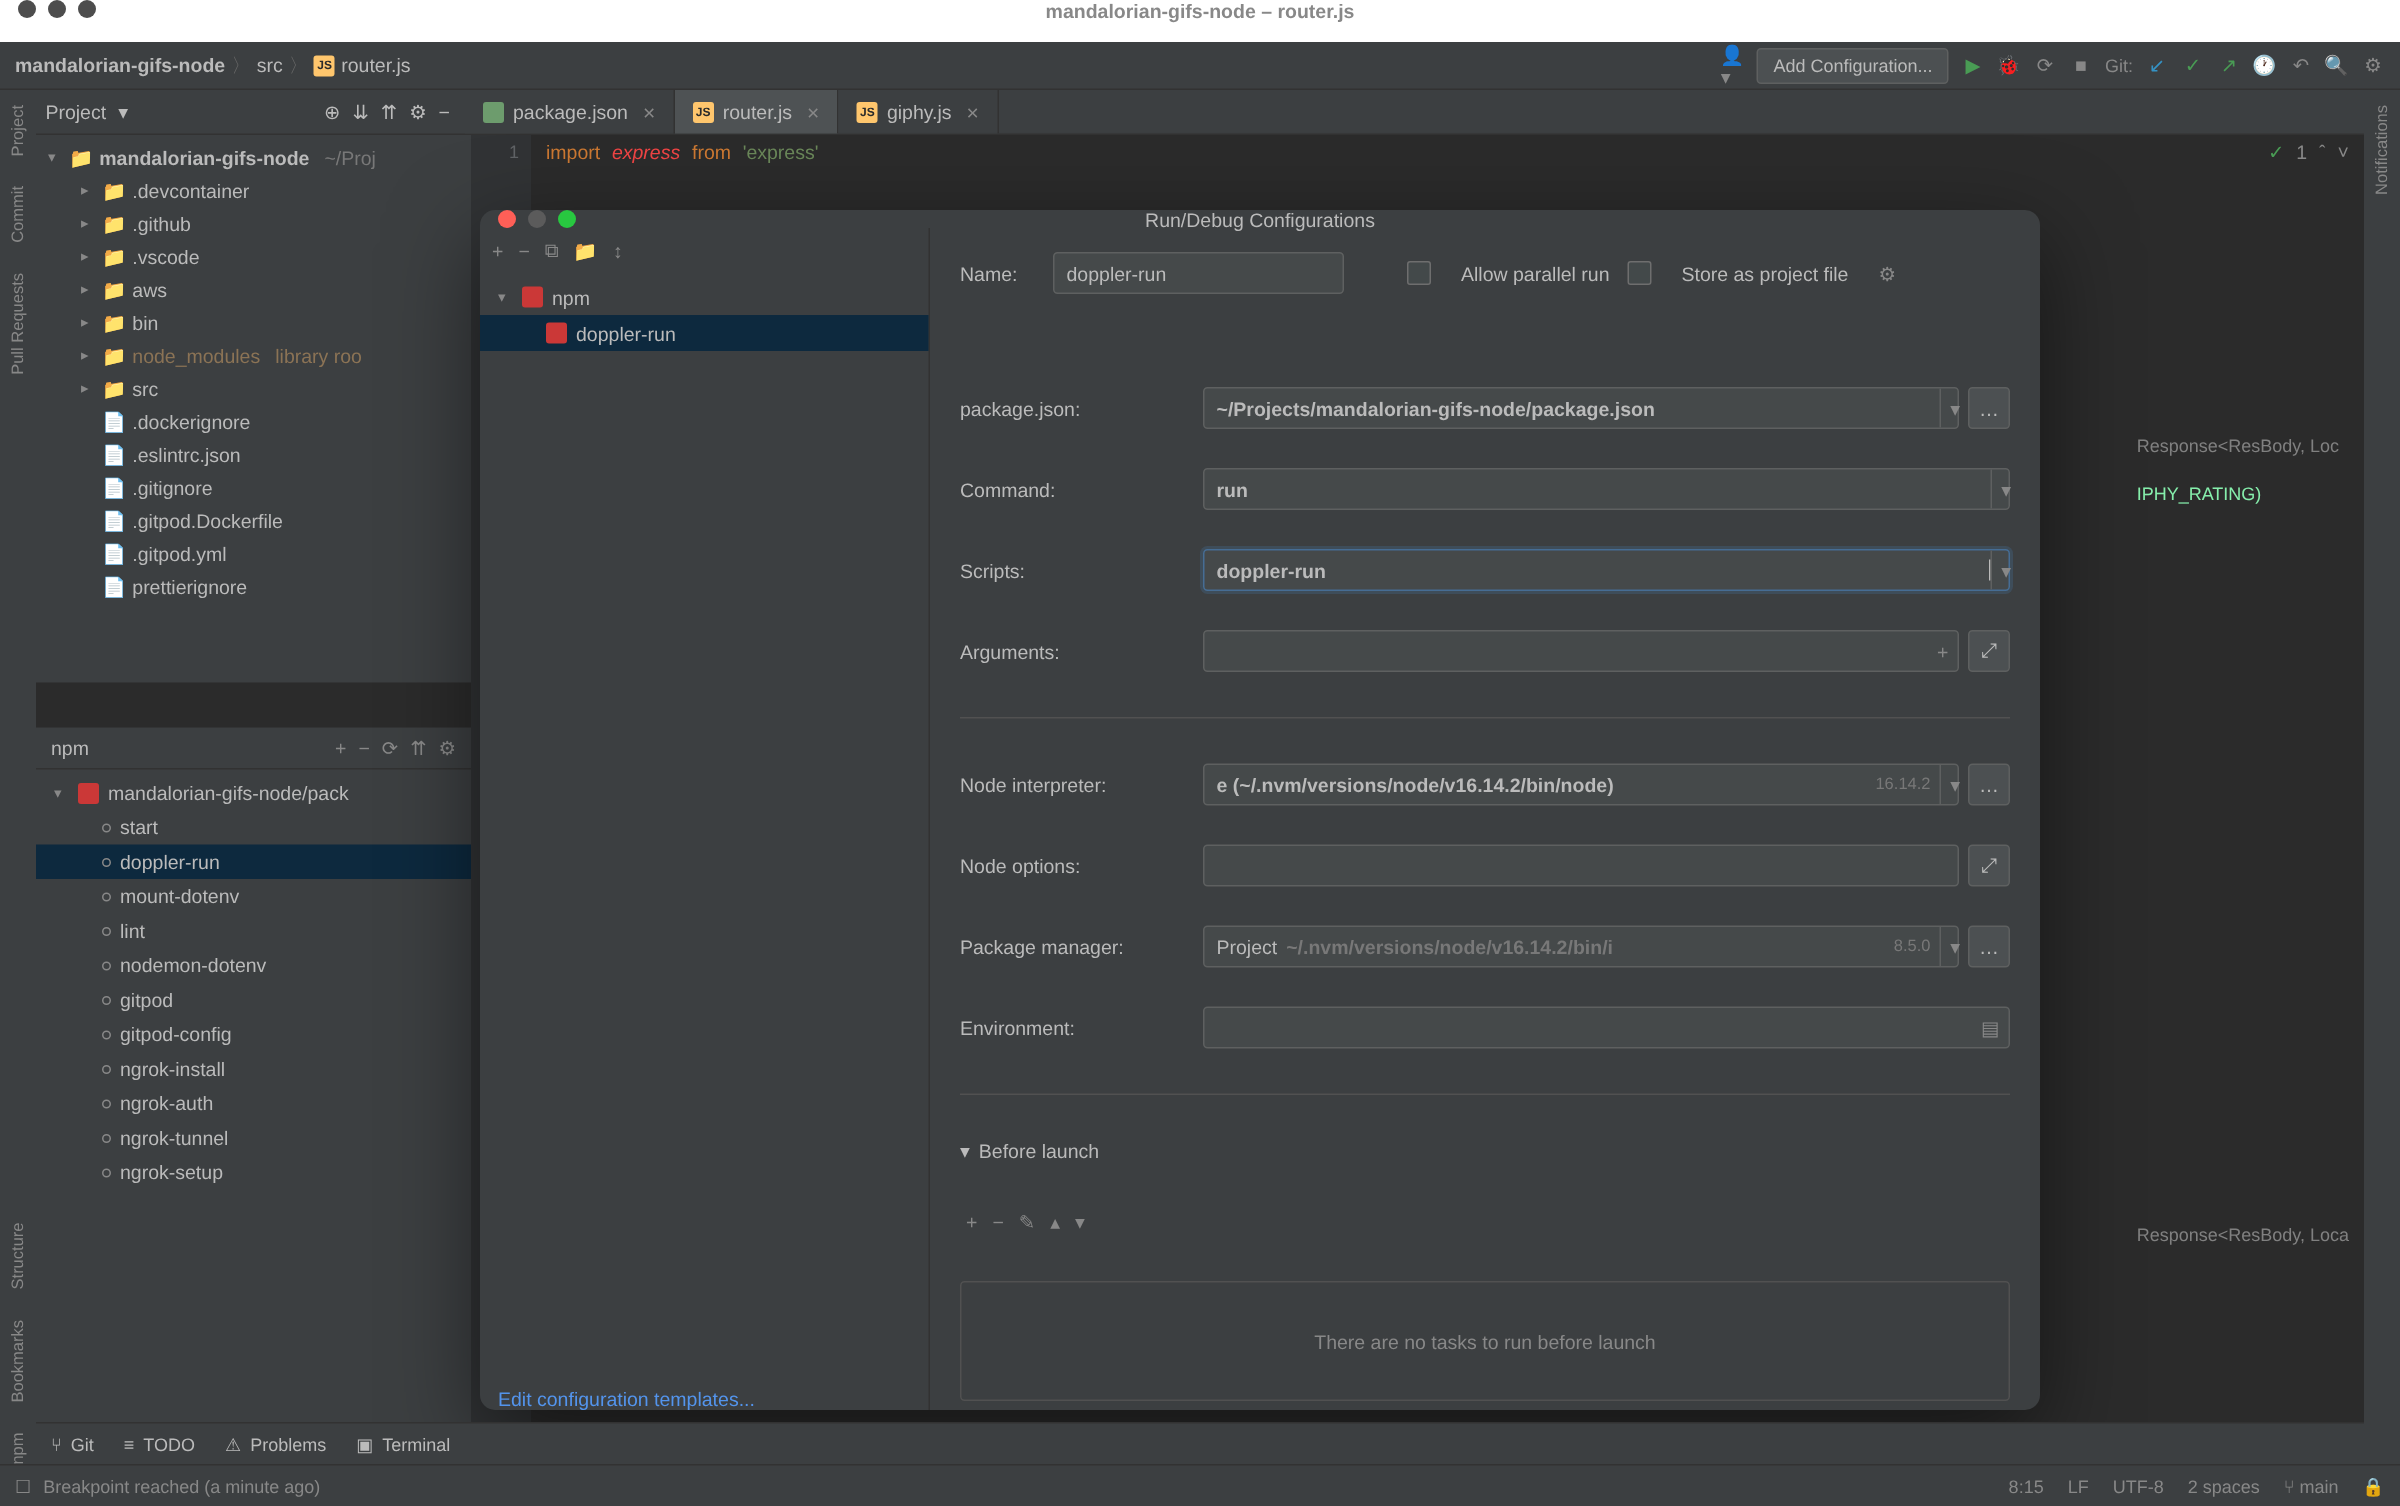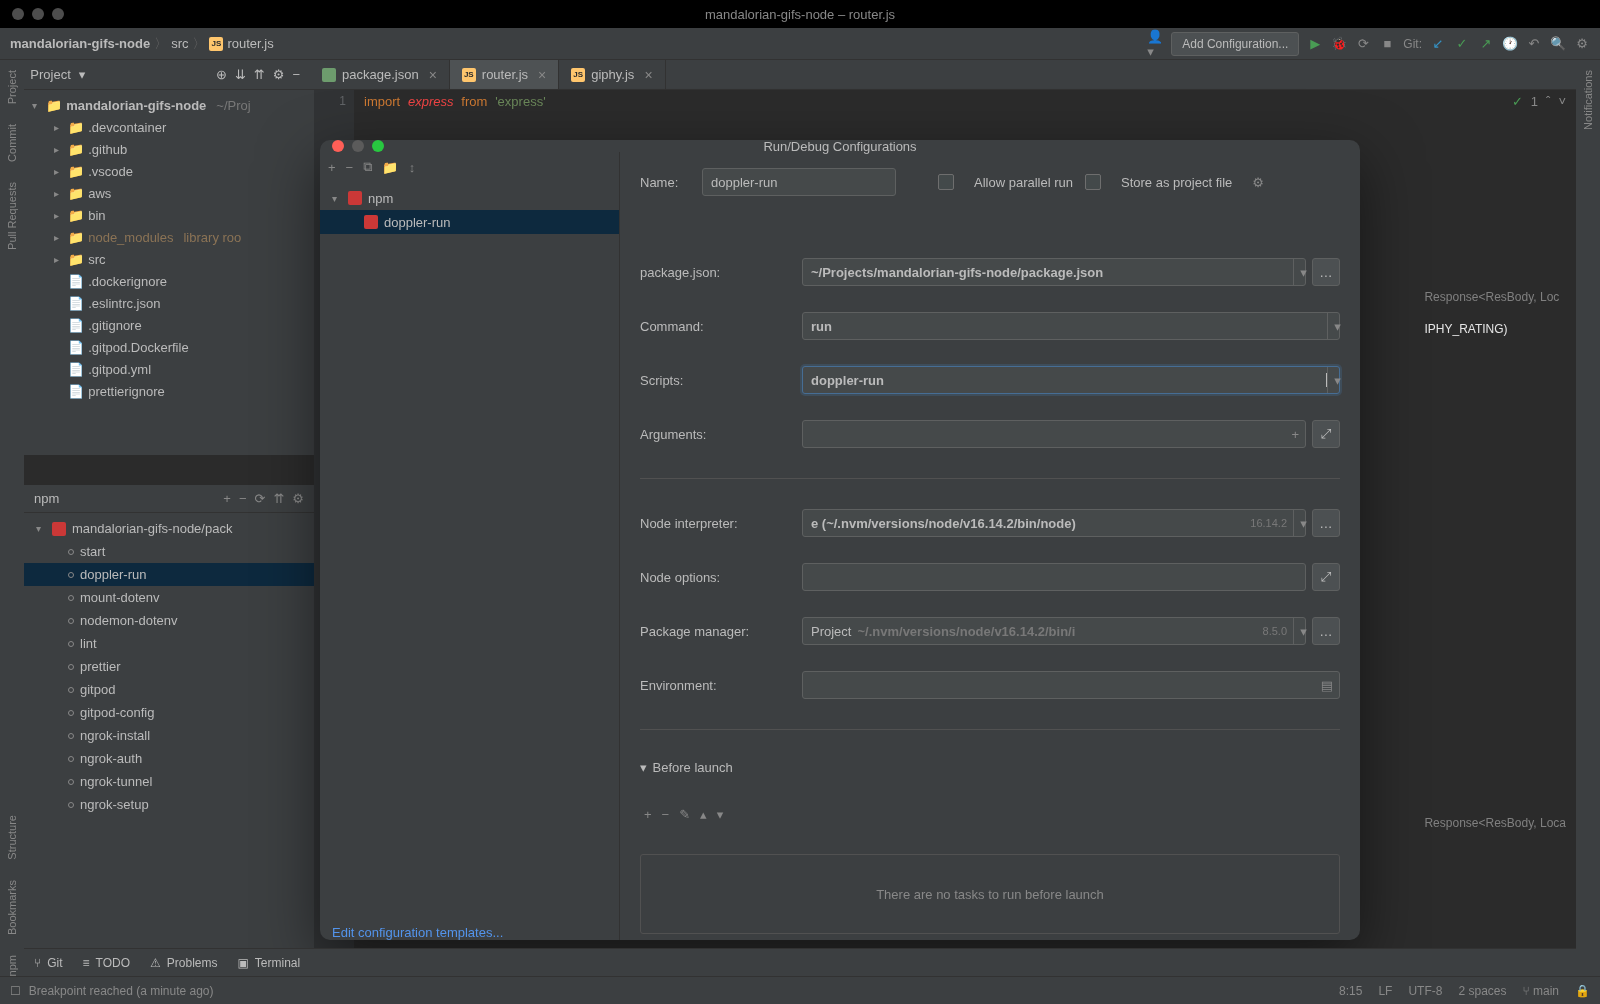--- a/index.html
+++ b/index.html
@@ -1,19 +1,19 @@
 <!DOCTYPE html>
 <html><head>
 <meta charset="utf-8">
 <style>
 * { margin: 0; padding: 0; box-sizing: border-box; font-family: -apple-system, BlinkMacSystemFont, "Segoe UI", sans-serif; }
 body { background: #2b2b2b; color: #bbbbbb; font-size: 13px; overflow: hidden; width: 1600px; height: 1004px; position: relative; }
 
 
-.titlebar { height: 28px; background: #000000; display: flex; align-items: center; position: relative; }
+.titlebar { height: 28px; background: #ffffff; display: flex; align-items: flex-start; position: relative; font-weight: bold; }
 .traffic-lights { display: flex; gap: 8px; padding-left: 12px; }
 .traffic-light { width: 12px; height: 12px; border-radius: 50%; background: #4d4d4d; }
 .title-text { position: absolute; left: 50%; transform: translateX(-50%); color: #888; font-size: 13px; }
 
 
 .toolbar { height: 32px; background: #3c3f41; display: flex; align-items: center; padding: 0 10px; border-bottom: 1px solid #323232; }
 .breadcrumb { display: flex; align-items: center; gap: 4px; font-size: 13px; }
 .breadcrumb-item { color: #bbbbbb; }
 .breadcrumb-sep { color: #666; }
 .toolbar-right { margin-left: auto; display: flex; align-items: center; gap: 8px; }
@@ -63,21 +63,21 @@
 .editor { position: absolute; left: 314px; top: 90px; right: 24px; bottom: 56px; background: #2b2b2b; }
 .gutter { position: absolute; left: 0; top: 0; width: 40px; height: 100%; background: #313335; color: #606366; text-align: right; padding-right: 8px; padding-top: 4px; font-family: monospace; font-size: 12px; }
 .code-line { position: absolute; left: 50px; top: 4px; font-family: monospace; font-size: 13px; }
 .kw-import { color: #cc7832; }
 .kw-express { color: #ef4444; font-style: italic; }
 .kw-from { color: #cc7832; }
 .str { color: #6a8759; }
 .editor-topright { position: absolute; right: 10px; top: 4px; display: flex; align-items: center; gap: 8px; color: #888; }
 .green-check { color: #499c54; }
 .code-bg-right { position: absolute; right: 10px; top: 200px; font-family: monospace; font-size: 12px; color: #808080; text-align: left; }
-.highlight-y { color: #e5e5e5; text-align: right; }
+.highlight-y { color: #86efac; text-align: right; }
 
 
 .bottom-bar { position: absolute; left: 24px; right: 24px; bottom: 28px; height: 28px; background: #3c3f41; display: flex; align-items: center; padding: 0 10px; gap: 20px; border-top: 1px solid #323232; }
 .bottom-item { display: flex; align-items: center; gap: 6px; font-size: 12px; color: #bbb; }
 
 
 .status-bar { position: absolute; left: 0; right: 0; bottom: 0; height: 28px; background: #3c3f41; display: flex; align-items: center; padding: 0 10px; font-size: 12px; color: #888; border-top: 1px solid #323232; }
 .status-right { margin-left: auto; display: flex; gap: 16px; }
 
 
@@ -336,29 +336,25 @@
         <div class="npm-row selected">
           <span class="npm-bullet"></span>
           <span>doppler-run</span>
         </div>
         <div class="npm-row">
           <span class="npm-bullet"></span>
           <span>mount-dotenv</span>
         </div>
         <div class="npm-row">
           <span class="npm-bullet"></span>
+          <span>lint</span>
+        </div>
+        <div class="npm-row">
+          <span class="npm-bullet"></span>
           <span>nodemon-dotenv</span>
-        </div>
-        <div class="npm-row">
-          <span class="npm-bullet"></span>
-          <span>lint</span>
-        </div>
-        <div class="npm-row">
-          <span class="npm-bullet"></span>
-          <span>prettier</span>
         </div>
         <div class="npm-row">
           <span class="npm-bullet"></span>
           <span>gitpod</span>
         </div>
         <div class="npm-row">
           <span class="npm-bullet"></span>
           <span>gitpod-config</span>
         </div>
         <div class="npm-row">

